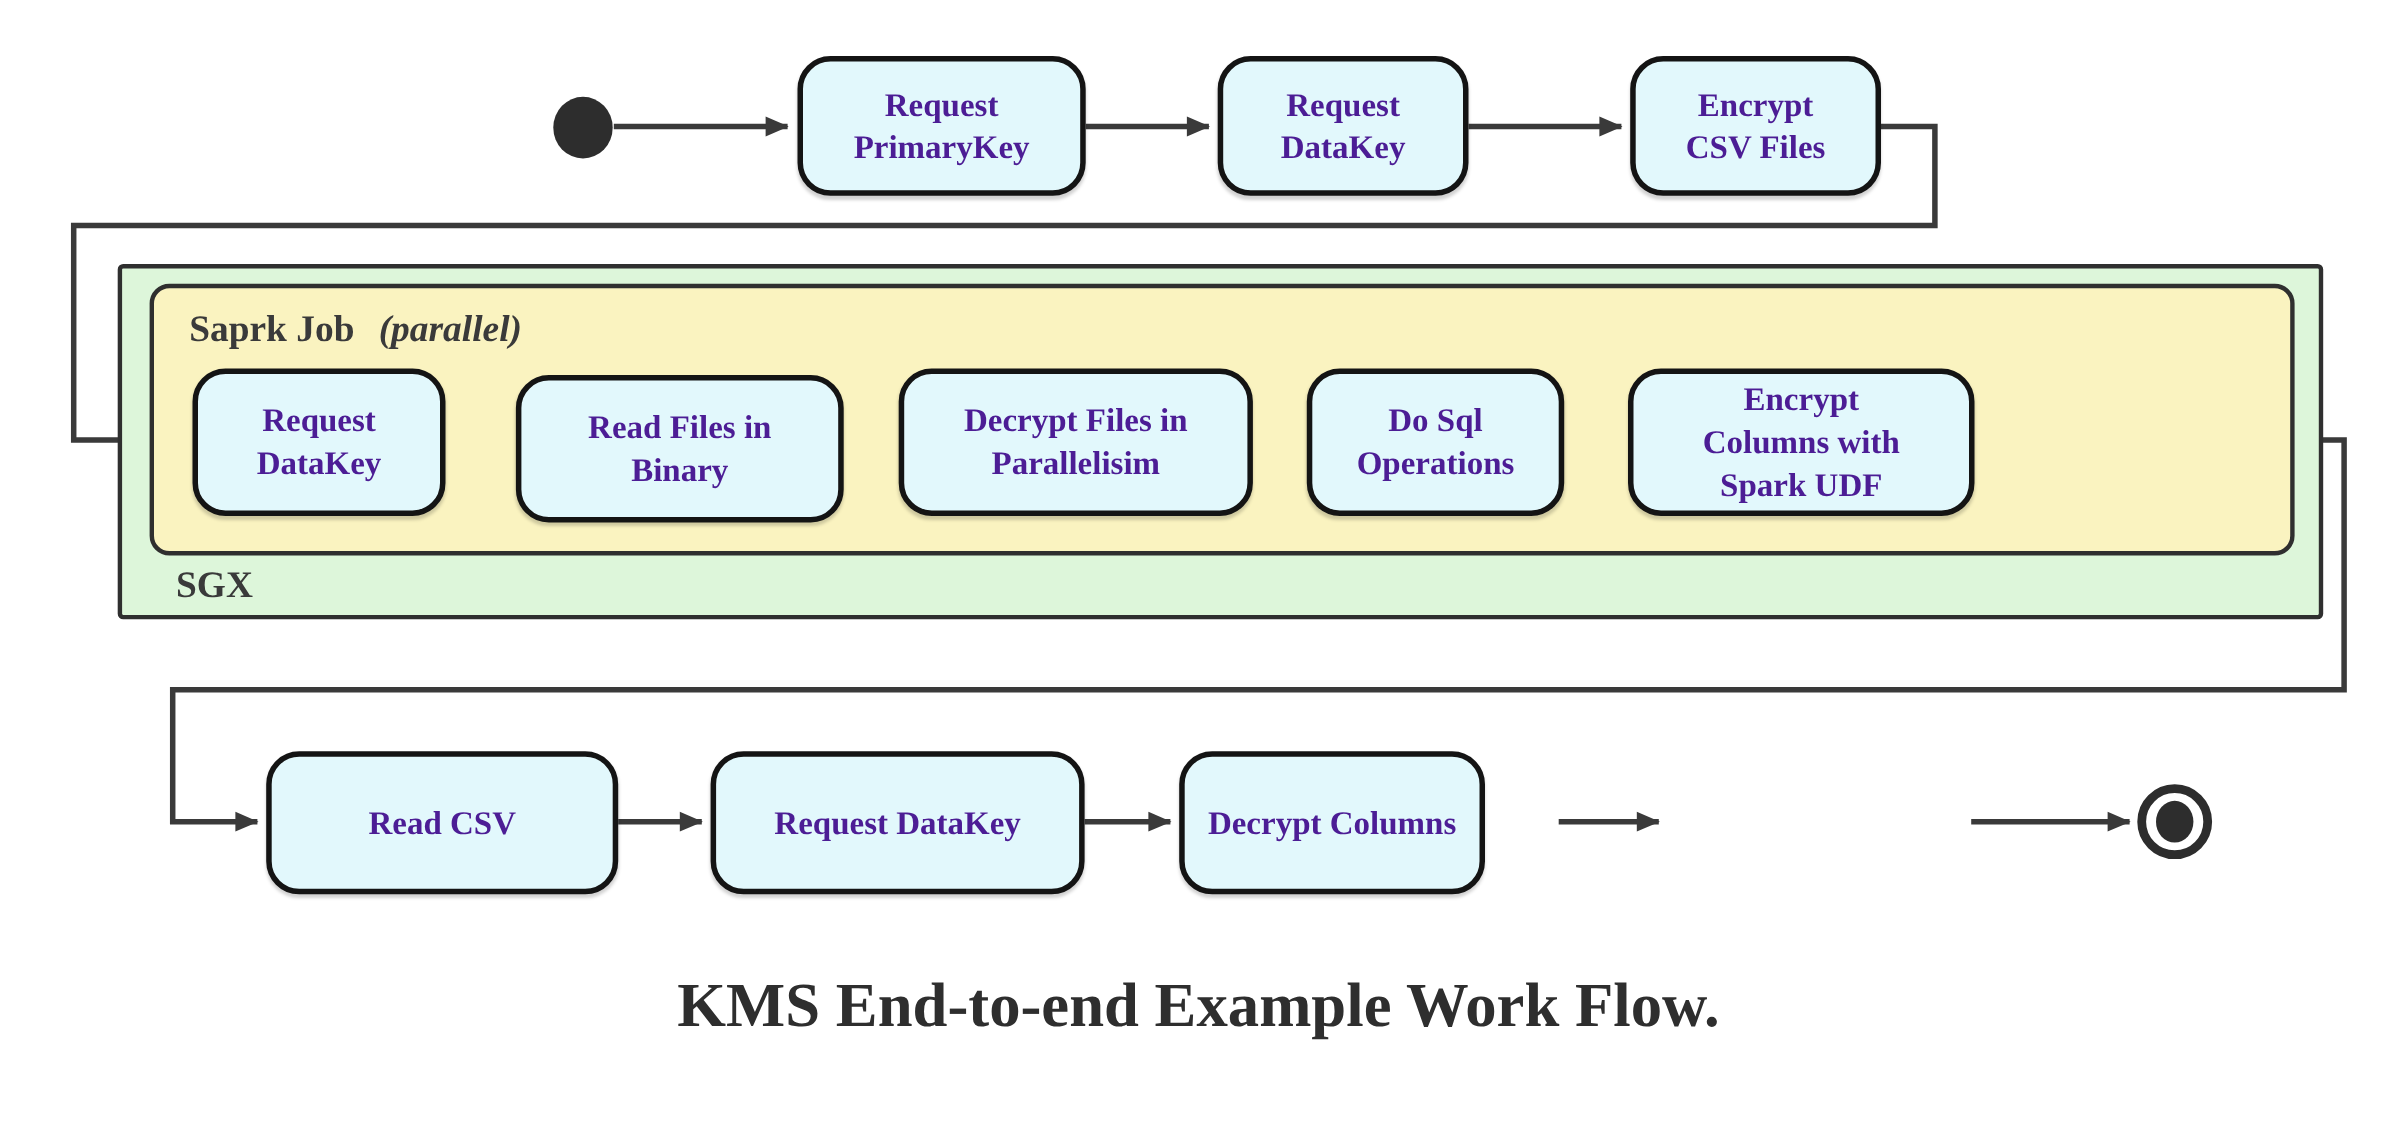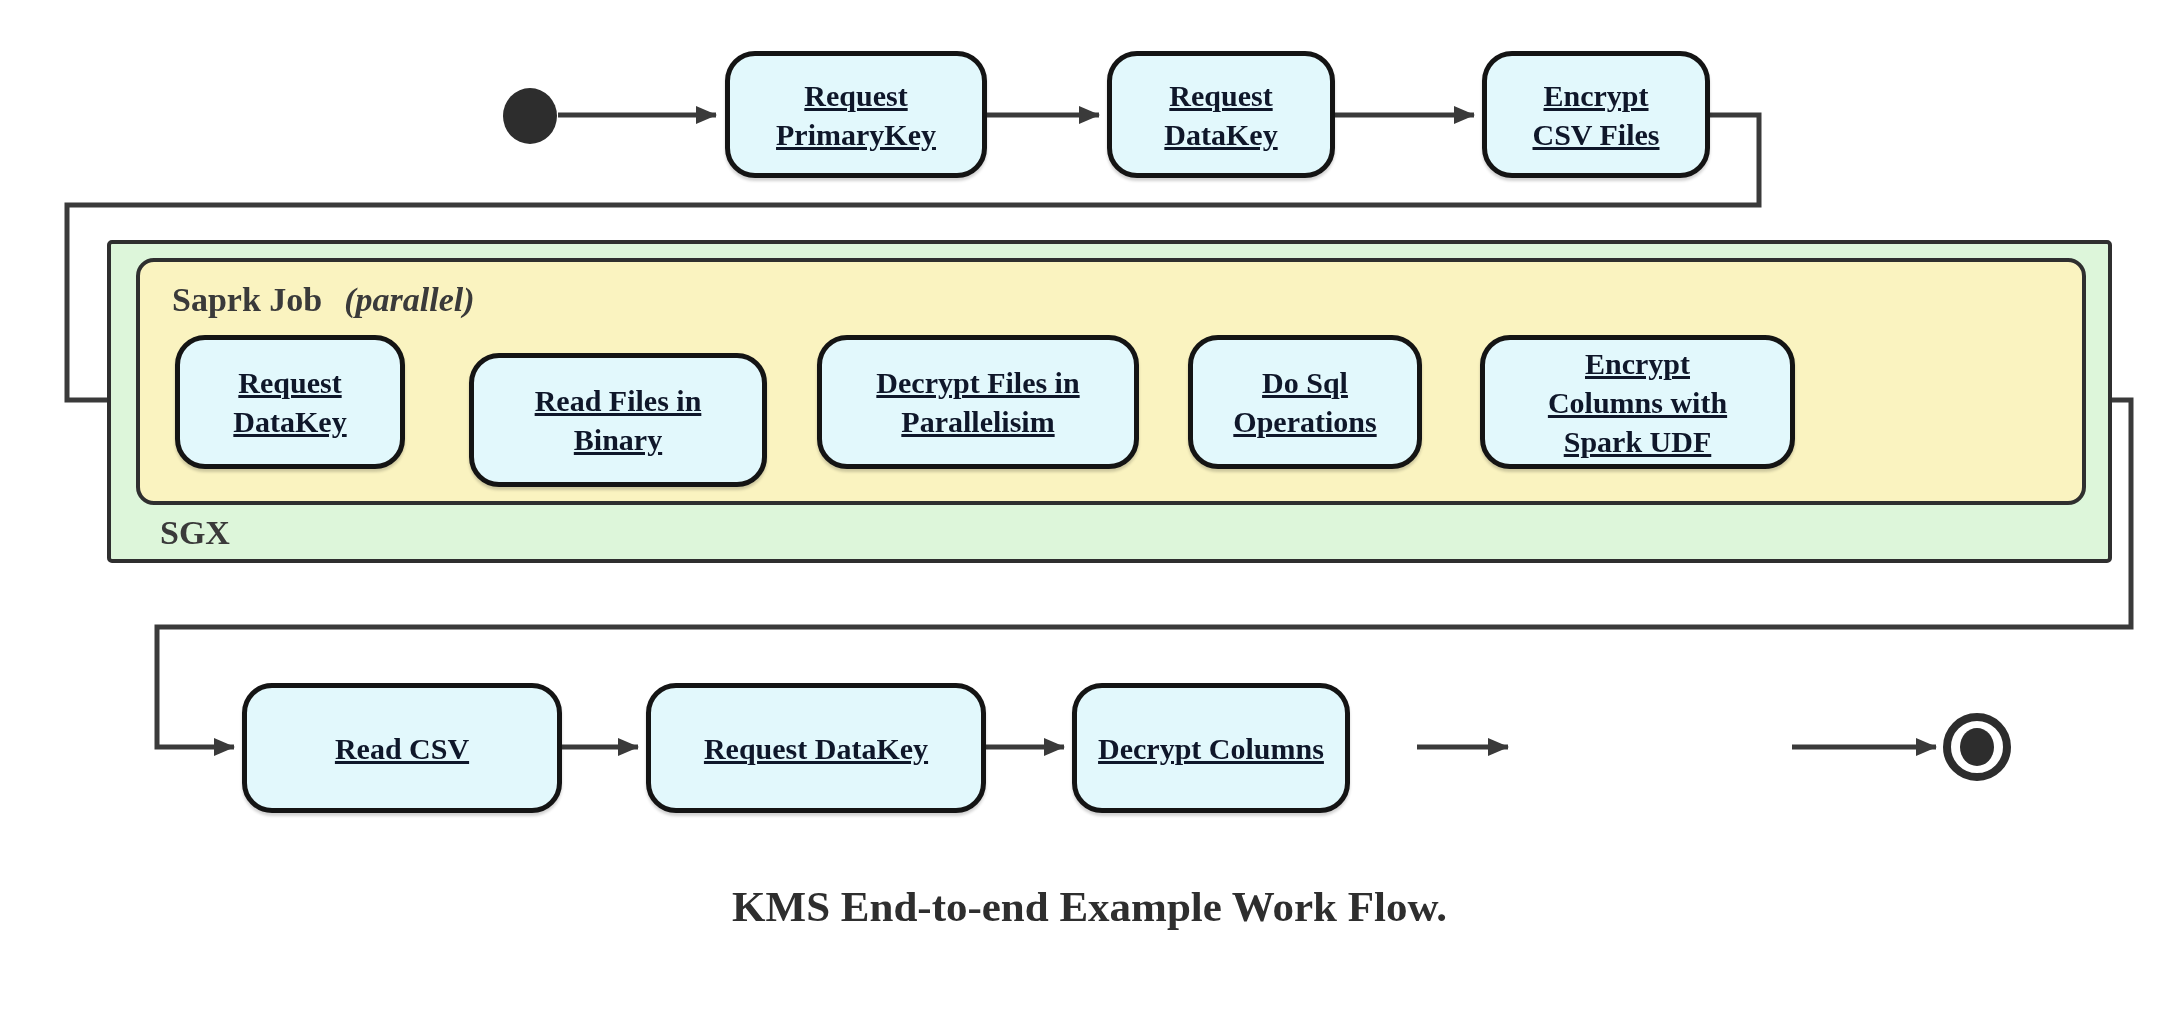--- a/index.html
+++ b/index.html
@@ -45,32 +45,31 @@
     background: #e2f8fc;
     border: 5px solid #141414;
     border-radius: 30px;
     display: flex;
     align-items: center;
     justify-content: center;
     text-align: center;
     font-weight: bold;
     font-size: 30px;
     line-height: 1.3;
-    color: #0f172a;
+    color: #4c1d95;
     white-space: pre-line;
     box-shadow: 0 3px 3px rgba(0,0,0,0.18);
-    text-decoration: underline;
   }
   
   .t1 { left: 725px;  top: 51px; width: 262px; height: 127px; }
   .t2 { left: 1107px; top: 51px; width: 228px; height: 127px; }
   .t3 { left: 1482px; top: 51px; width: 228px; height: 127px; }
   
   .m1 { left: 175px;  top: 335px; width: 230px; height: 134px; }
-  .m2 { left: 469px;  top: 353px; width: 298px; height: 134px; }
+  .m2 { left: 469px;  top: 341px; width: 298px; height: 134px; }
   .m3 { left: 817px;  top: 335px; width: 322px; height: 134px; }
   .m4 { left: 1188px; top: 335px; width: 234px; height: 134px; }
   .m5 { left: 1480px; top: 335px; width: 315px; height: 134px; }
   .m6 { left: 1825px; top: 335px; width: 235px; height: 134px; }
   
   .b1 { left: 242px;  top: 683px; width: 320px; height: 130px; text-align: center; }
   .b2 { left: 646px;  top: 683px; width: 340px; height: 130px; }
   .b3 { left: 1072px; top: 683px; width: 278px; height: 130px; }
   .b4 { left: 1516px; top: 683px; width: 276px; height: 130px; }
 
@@ -99,21 +98,21 @@
     background: #2d2d2d;
     border-radius: 50%;
   }
 
   .diagram-title {
     position: absolute;
     left: 0; top: 882px;
     width: 2179px;
     text-align: center;
     font-weight: bold;
-    font-size: 43px;
+    font-size: 57px;
     color: #2e2e2e;
   }
 </style>
 </head>
 <body>
 
 <div class="canvas">
 
   <svg class="wires" viewBox="0 0 2179 1036" xmlns="http://www.w3.org/2000/svg">
     <defs>

